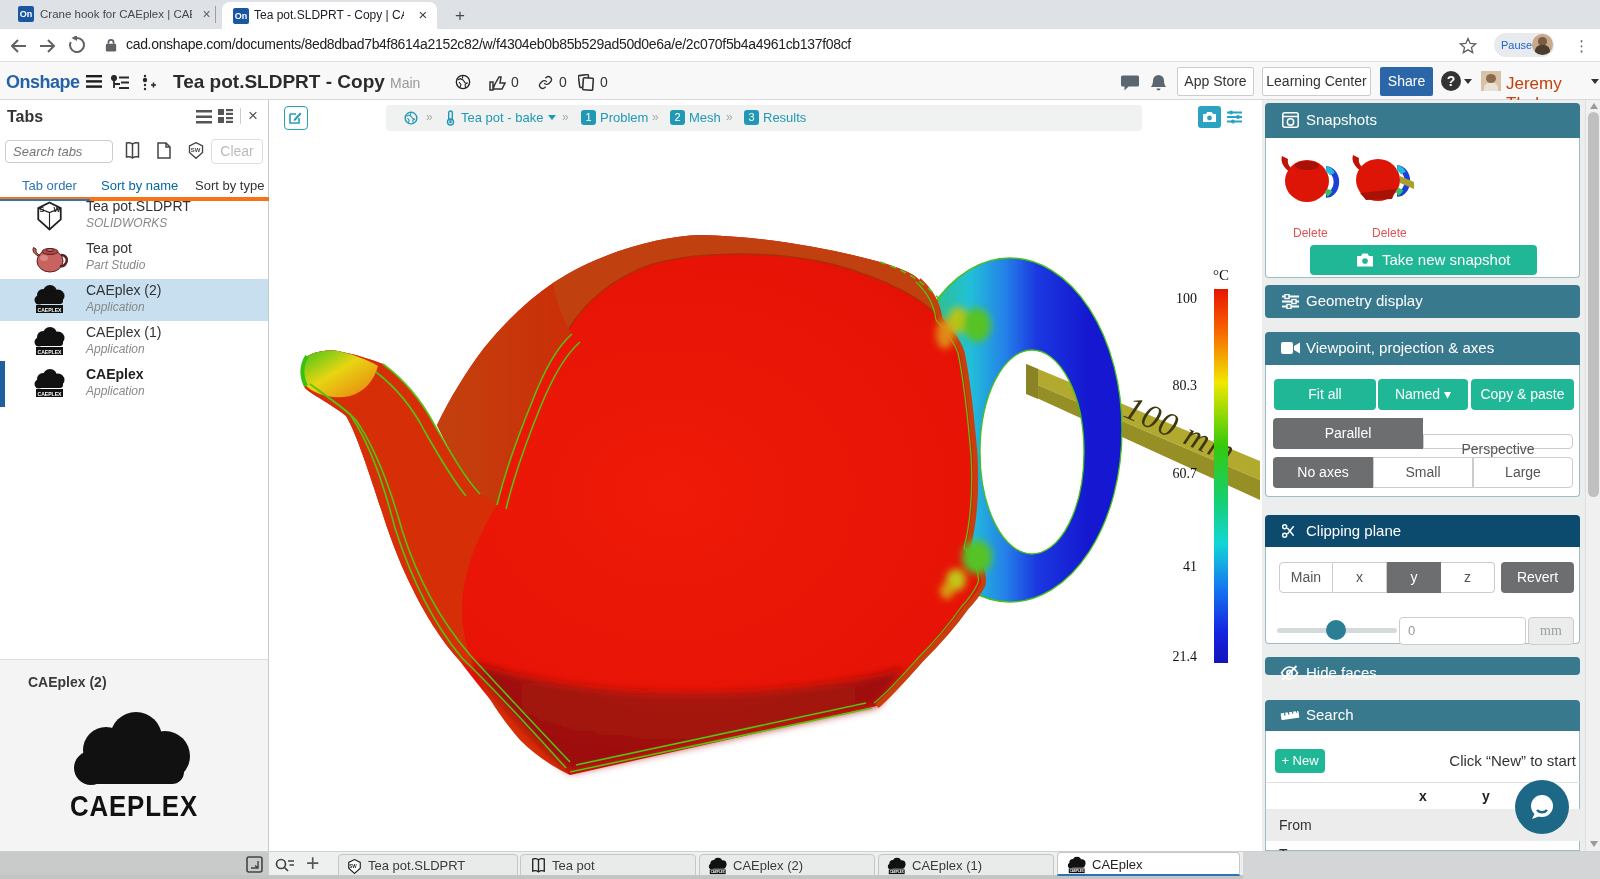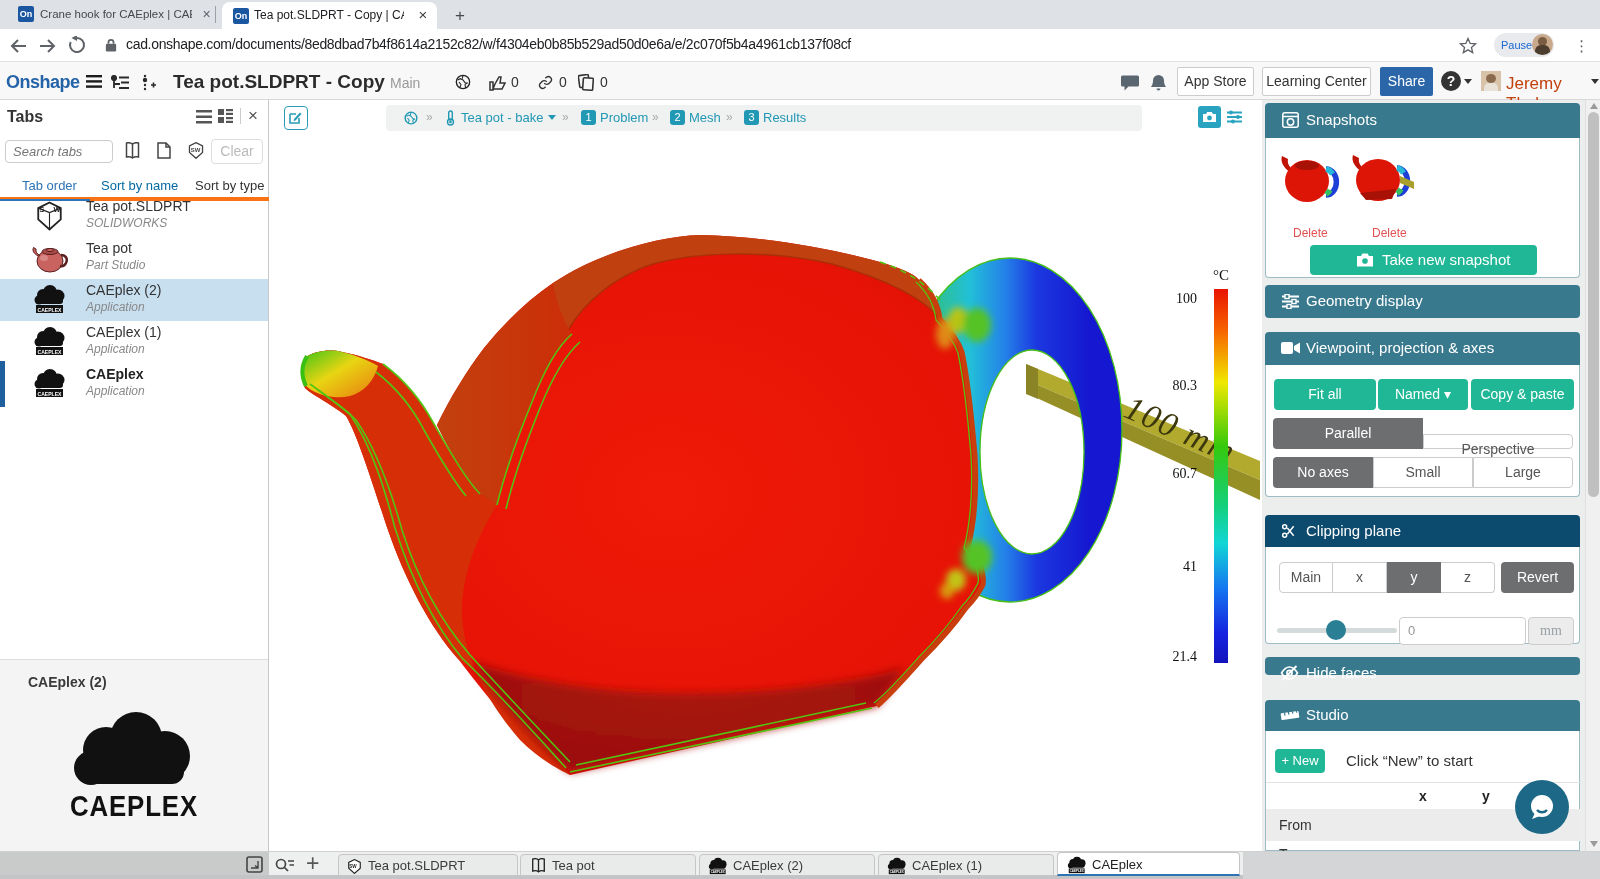--- a/index.html
+++ b/index.html
@@ -591,25 +591,25 @@
     </svg>
     <div class="abs" style="left:41px;top:7px;font-size:15px;color:#fff">Hide faces</div>
   </div>
 
   <div class="abs" style="left:3px;top:600px;width:315px;height:151px">
     <div class="abs" style="left:0;top:0;width:315px;height:31px;background:#38798e;border-radius:4px 4px 0 0">
       <svg style="position:absolute;left:15px;top:9px" width="20" height="13" viewBox="0 0 20 13">
         <rect x="1" y="3" width="18" height="7" rx="1" fill="#fff" transform="rotate(-8 10 6.5)"></rect>
         <path d="M5 3 v3 M9 2.5 v3 M13 2 v3 M17 1.5 v3" stroke="#38798e" stroke-width="1.2" transform="rotate(-8 10 6.5)"></path>
       </svg>
-      <div class="abs" style="left:41px;top:6px;font-size:15px;color:#fff">Studio</div>
+      <div class="abs" style="left:41px;top:6px;font-size:15px;color:#fff">Search</div>
     </div>
     <div class="abs" style="left:0;top:31px;width:315px;height:120px;background:#fff;border:1px solid #9dbcc6;border-top:none">
       <div class="abs" style="left:9px;top:18px;width:50px;height:24px;background:#1fb795;border-radius:4px;color:#fff;font-size:13px;text-align:center;line-height:24px">+ New</div>
-      <div class="abs" style="left:80px;top:21px;width:230px;font-size:15px;color:#333;text-align:left">Click “New” to start</div>
+      <div class="abs" style="left:80px;top:21px;width:230px;font-size:15px;color:#333;text-align:right">Click “New” to start</div>
       <div class="abs" style="left:0;top:51px;width:315px;height:1px;background:#e2e2e2"></div>
       <div class="abs" style="left:153px;top:57px;font-size:14px;font-weight:bold;color:#222">x</div>
       <div class="abs" style="left:216px;top:57px;font-size:14px;font-weight:bold;color:#222">y</div>
       <div class="abs" style="left:0;top:78px;width:315px;height:32px;background:#ececec">
         <div class="abs" style="left:13px;top:8px;font-size:14px;color:#333">From</div>
       </div>
       <div class="abs" style="left:13px;top:115px;font-size:14px;color:#333">To</div>
     </div>
   </div>
 

